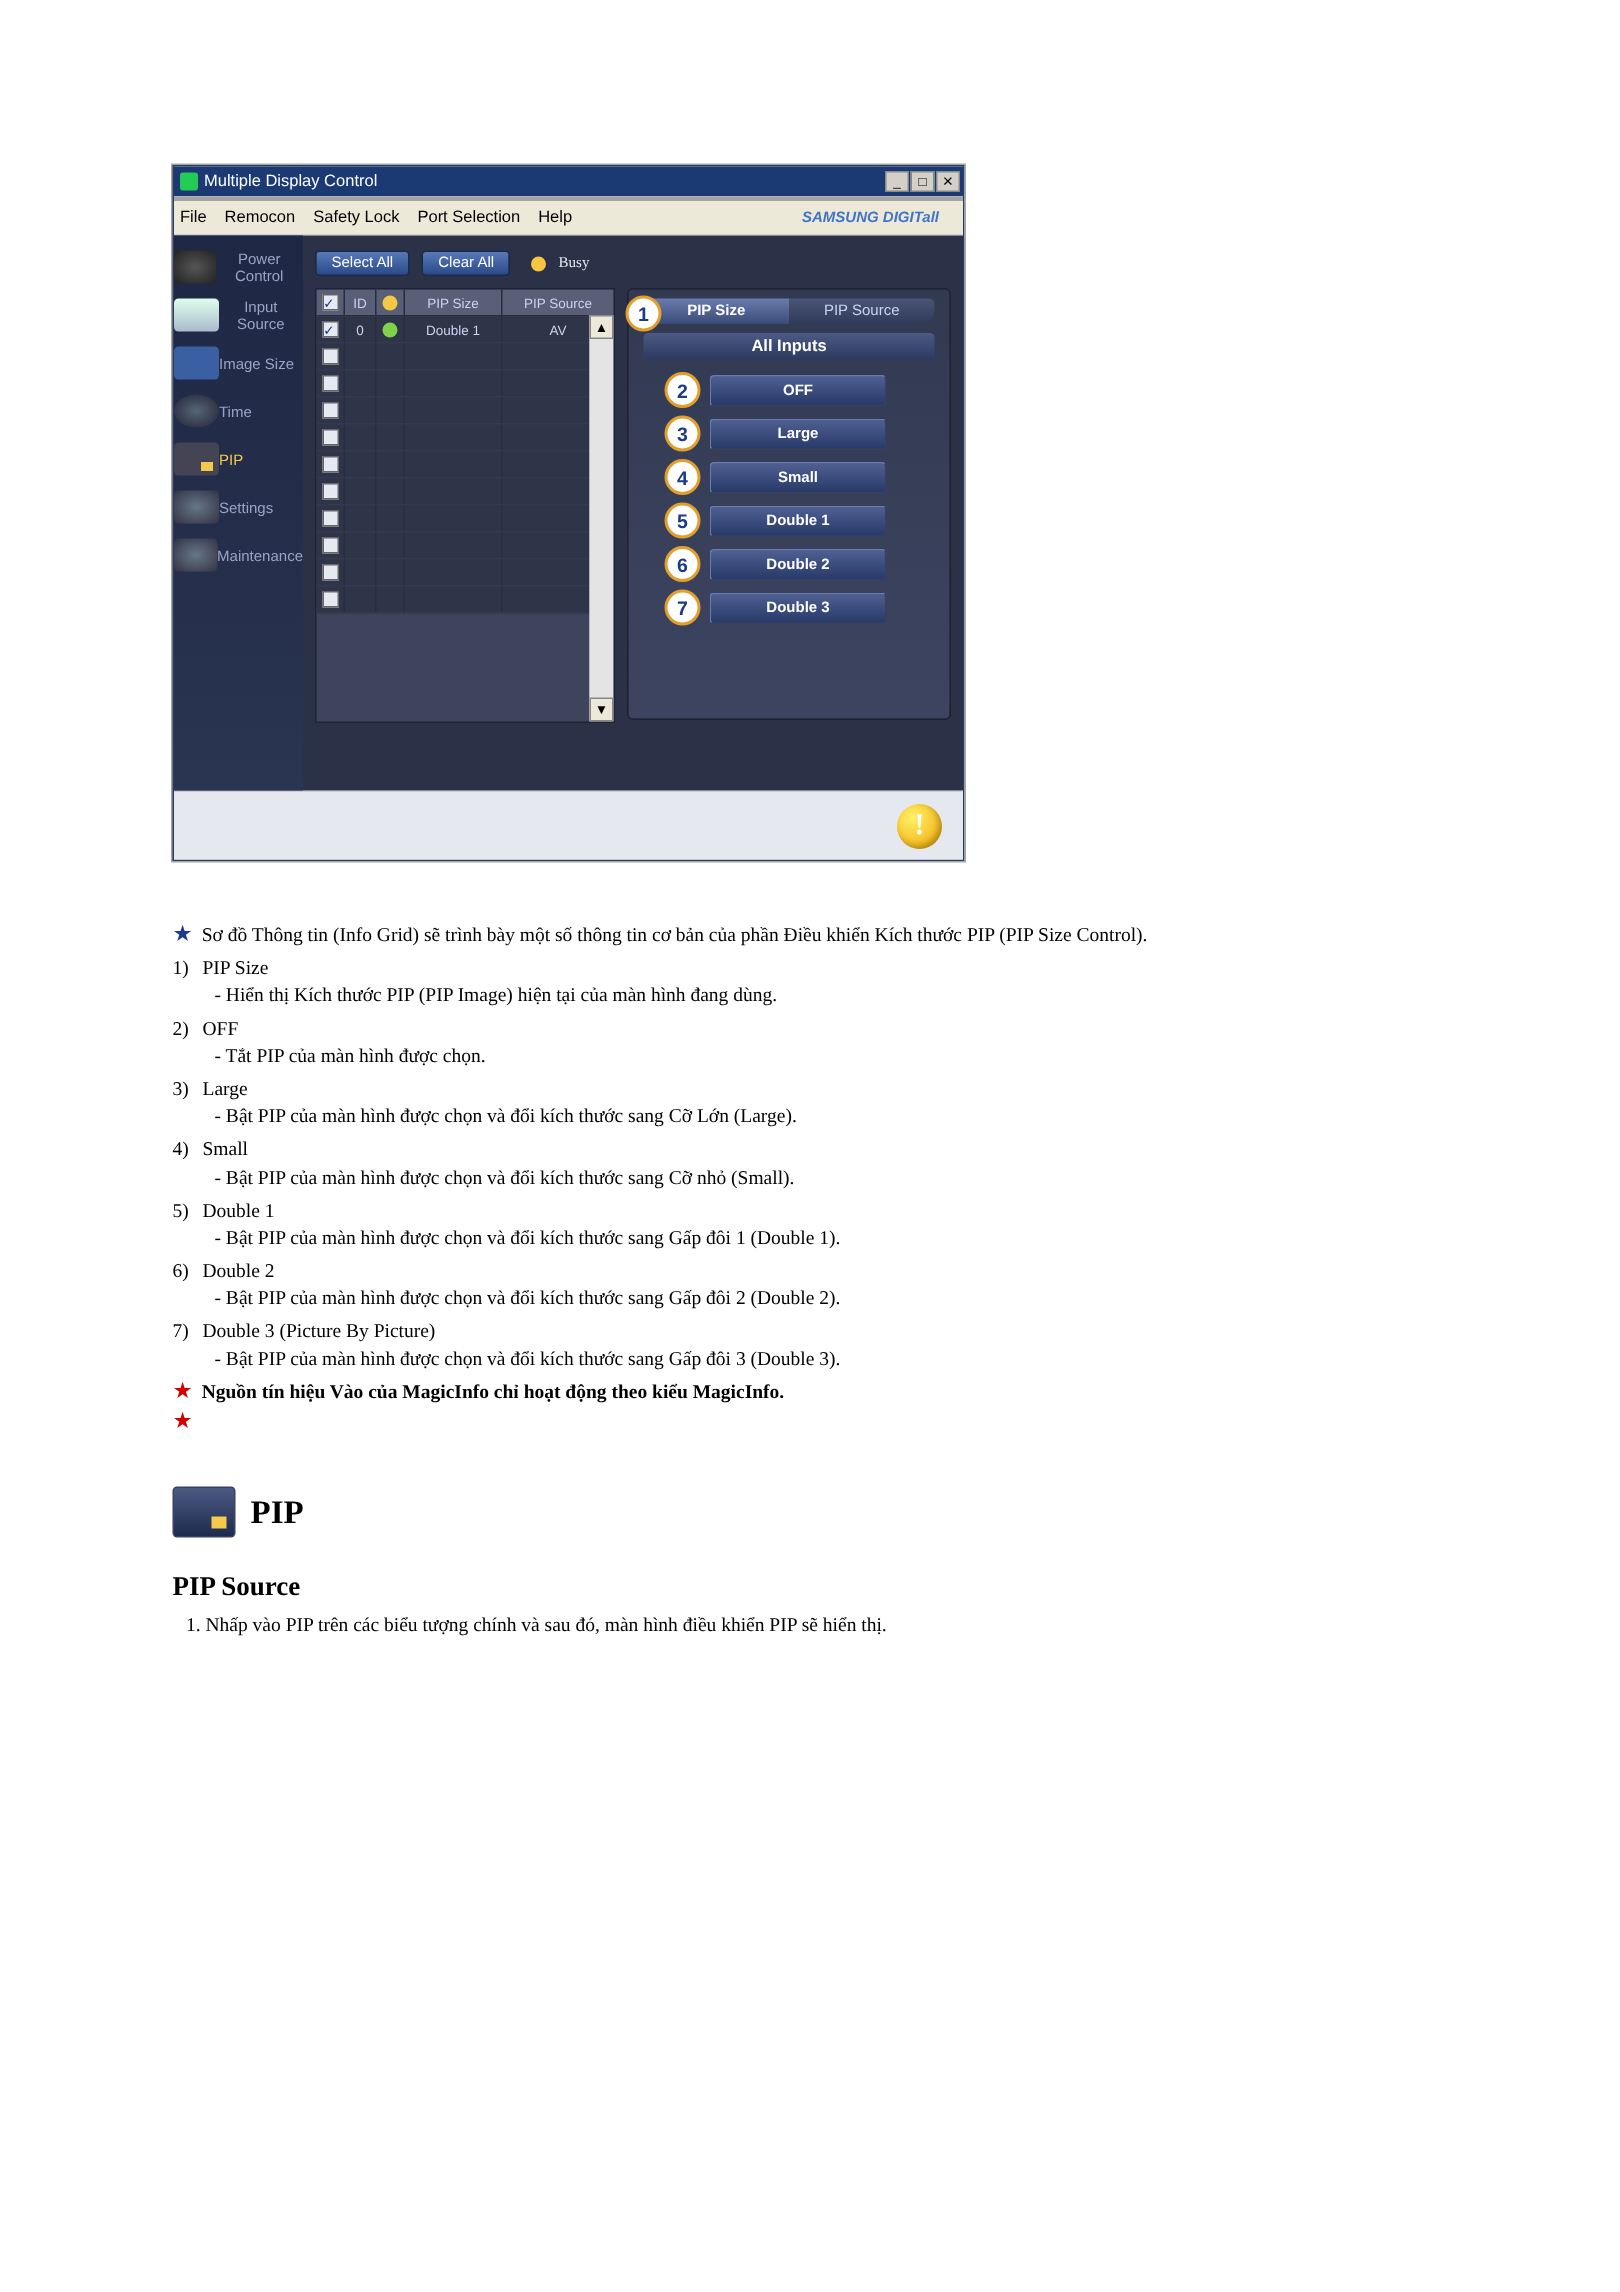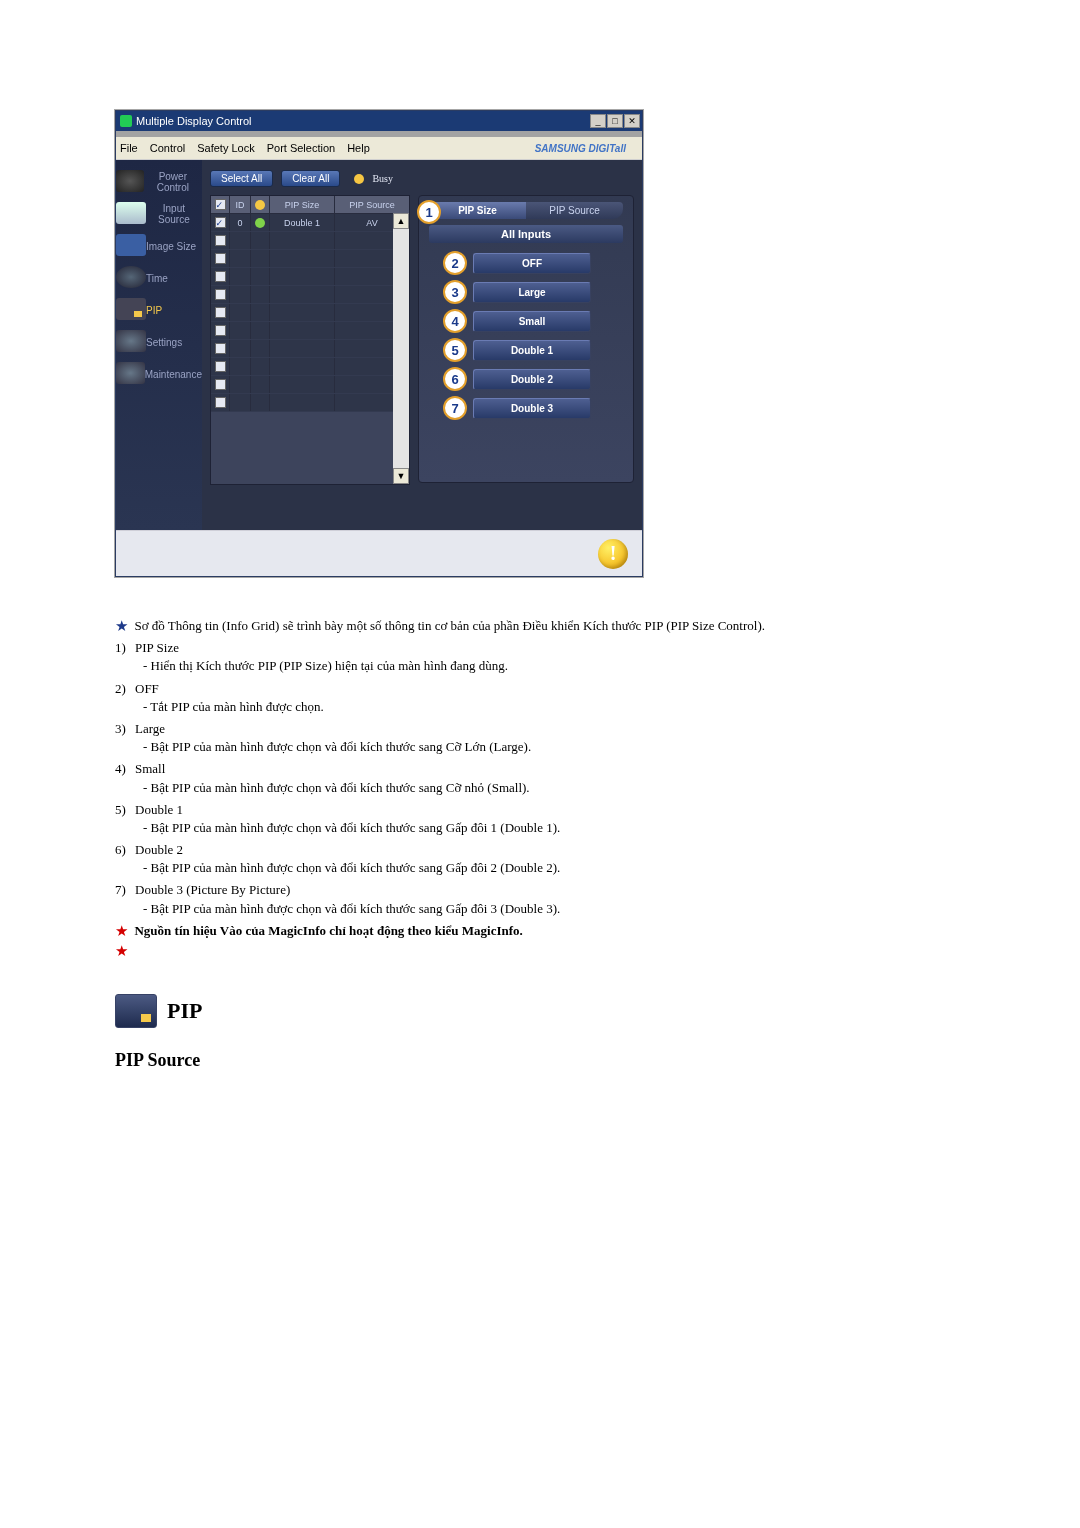--- a/index.html
+++ b/index.html
@@ -43,21 +43,21 @@
     width: 16px; height: 14px;
     background: #d4d0c8; border: 1px solid #888;
     box-sizing: border-box;
     display: flex; align-items: center; justify-content: center;
     font-size: 9px; color: #000;
   }
   .menubar {
     display: flex;
     align-items: center;
     background: #ece9d8;
-    border-top: 6px solid #a3a3a3;
+    border-top: 3px solid #a3a3a3;
     border-bottom: 1px solid #cfcfcf;
     font-family: Tahoma, sans-serif;
     font-size: 11px;
     padding: 2px 4px;
     height: 18px;
   }
   .menubar span { margin-right: 12px; }
   .menubar .brand {
     margin-left: auto;
     color: #4274c6;
@@ -307,21 +307,21 @@
       <span class="titlebar-title">Multiple Display Control</span>
       <span class="titlebar-btns">
         <span class="titlebar-btn">_</span>
         <span class="titlebar-btn">□</span>
         <span class="titlebar-btn">✕</span>
       </span>
     </div>
 
     <div class="menubar">
       <span>File</span>
-      <span>Control</span>
+      <span>Remocon</span>
       <span>Safety Lock</span>
       <span>Port Selection</span>
       <span>Help</span>
       <span class="brand">SAMSUNG DIGITall</span>
     </div>
 
     <div class="client">
 
       <div class="sidebar">
         <div class="sb-item">
@@ -534,21 +534,21 @@
   </div>
 
   <div class="doc">
 
     <div class="star-line">
       <span class="star blue">★</span>
       <span>Sơ đồ Thông tin (Info Grid) sẽ trình bày một số thông tin cơ bản của phần Điều khiển Kích thước PIP (PIP Size Control).</span>
     </div>
 
     <ol class="num" id="num-list">
-        <li><span class="n-lbl">1)</span><span>PIP Size</span><span class="sub">- Hiển thị Kích thước PIP (PIP Size) hiện tại của màn hình đang dùng.</span></li>
+        <li><span class="n-lbl">1)</span><span>PIP Size</span><span class="sub">- Hiển thị Kích thước PIP (PIP Image) hiện tại của màn hình đang dùng.</span></li>
         <li><span class="n-lbl">2)</span><span>OFF</span><span class="sub">- Tắt PIP của màn hình được chọn.</span></li>
         <li><span class="n-lbl">3)</span><span>Large</span><span class="sub">- Bật PIP của màn hình được chọn và đổi kích thước sang Cỡ Lớn (Large).</span></li>
         <li><span class="n-lbl">4)</span><span>Small</span><span class="sub">- Bật PIP của màn hình được chọn và đổi kích thước sang Cỡ nhỏ (Small).</span></li>
         <li><span class="n-lbl">5)</span><span>Double 1</span><span class="sub">- Bật PIP của màn hình được chọn và đổi kích thước sang Gấp đôi 1 (Double 1).</span></li>
         <li><span class="n-lbl">6)</span><span>Double 2</span><span class="sub">- Bật PIP của màn hình được chọn và đổi kích thước sang Gấp đôi 2 (Double 2).</span></li>
         <li><span class="n-lbl">7)</span><span>Double 3 (Picture By Picture)</span><span class="sub">- Bật PIP của màn hình được chọn và đổi kích thước sang Gấp đôi 3 (Double 3).</span></li>
       </ol>
 
     <div class="star-line">
       <span class="star">★</span>
@@ -557,15 +557,18 @@
     <div class="star-line">
       <span class="star">★</span>
     </div>
 
     <div class="pip-badge">
       <span class="icon"></span>
       <span class="label">PIP</span>
     </div>
 
     <div class="section-h">PIP Source</div>
+    <ol class="plain-ol">
+      <li>Nhấp vào PIP trên các biểu tượng chính và sau đó, màn hình điều khiển PIP sẽ hiển thị.</li>
+    </ol>
 
   </div>
 </div>
 
 </body></html>

